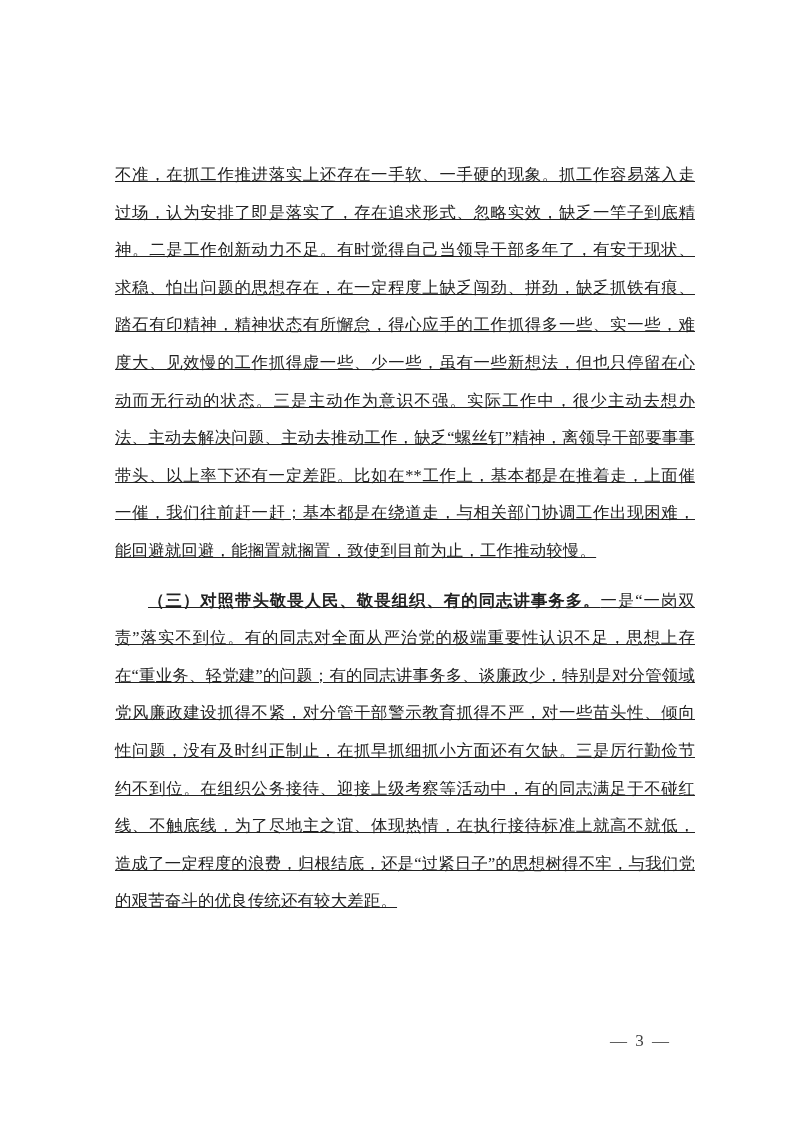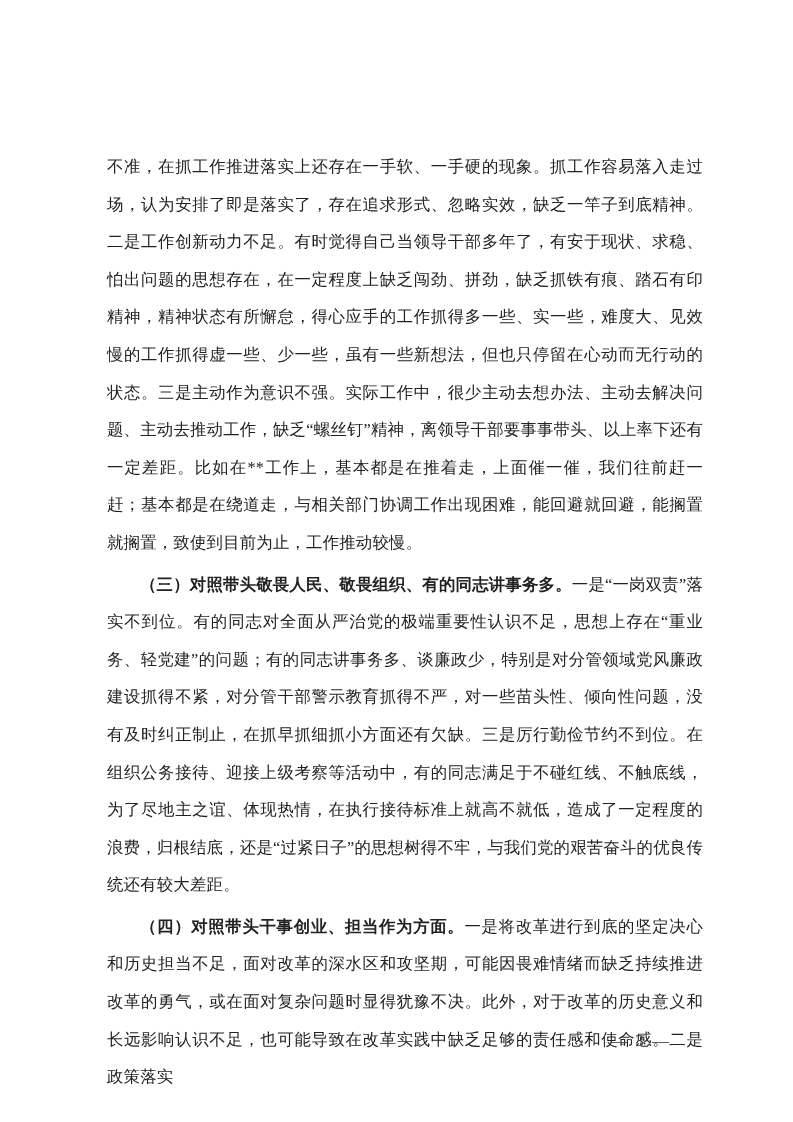--- a/index.html
+++ b/index.html
@@ -20,22 +20,23 @@
     position: absolute;
     left: 103px;
     top: 144px;
     width: 604px;
     font-size: 16.4px;
     line-height: 37.6px;
     text-align: justify;
     letter-spacing: 0.2px;
   }
   .para {
-    margin: 4px;
+    margin: 12px;
     padding: 0;
+    text-decoration: underline;
   }
   .para.indent {
     text-indent: 33px;
   }
   .section-heading {
     font-weight: bold;
   }
   .page-footer {
     position: absolute;
     top: 1031px;
@@ -51,19 +52,18 @@
 <body>
 
 <div class="page">
 
   <div class="body-text">
 
     <p class="para">不准，在抓工作推进落实上还存在一手软、一手硬的现象。抓工作容易落入走过场，认为安排了即是落实了，存在追求形式、忽略实效，缺乏一竿子到底精神。二是工作创新动力不足。有时觉得自己当领导干部多年了，有安于现状、求稳、怕出问题的思想存在，在一定程度上缺乏闯劲、拼劲，缺乏抓铁有痕、踏石有印精神，精神状态有所懈怠，得心应手的工作抓得多一些、实一些，难度大、见效慢的工作抓得虚一些、少一些，虽有一些新想法，但也只停留在心动而无行动的状态。三是主动作为意识不强。实际工作中，很少主动去想办法、主动去解决问题、主动去推动工作，缺乏“螺丝钉”精神，离领导干部要事事带头、以上率下还有一定差距。比如在**工作上，基本都是在推着走，上面催一催，我们往前赶一赶；基本都是在绕道走，与相关部门协调工作出现困难，能回避就回避，能搁置就搁置，致使到目前为止，工作推动较慢。</p>
 
     <p class="para indent"><span class="section-heading">（三）对照带头敬畏人民、敬畏组织、有的同志讲事务多。</span><span>一是“一岗双责”落实不到位。有的同志对全面从严治党的极端重要性认识不足，思想上存在“重业务、轻党建”的问题；有的同志讲事务多、谈廉政少，特别是对分管领域党风廉政建设抓得不紧，对分管干部警示教育抓得不严，对一些苗头性、倾向性问题，没有及时纠正制止，在抓早抓细抓小方面还有欠缺。三是厉行勤俭节约不到位。在组织公务接待、迎接上级考察等活动中，有的同志满足于不碰红线、不触底线，为了尽地主之谊、体现热情，在执行接待标准上就高不就低，造成了一定程度的浪费，归根结底，还是“过紧日子”的思想树得不牢，与我们党的艰苦奋斗的优良传统还有较大差距。</span></p>
 
-    <p class="para indent"><span class="section-heading">（四）对照带头干事创业、担当作为方面。</span><span>一是将改革进行到底的坚定决心和历史担当不足，面对改革的深水区和攻坚期，可能因畏难情绪而缺乏持续推进改革的勇气，或在面对复杂问题时显得犹豫不决。此外，对于改革的历史意义和长远影响认识不足，也可能导致在改革实践中缺乏足够的责任感和使命感。二是政策落实</span></p>
 
   </div>
 
   <div class="page-footer">— 3 —</div>
 
 </div>
 
 </body></html>

